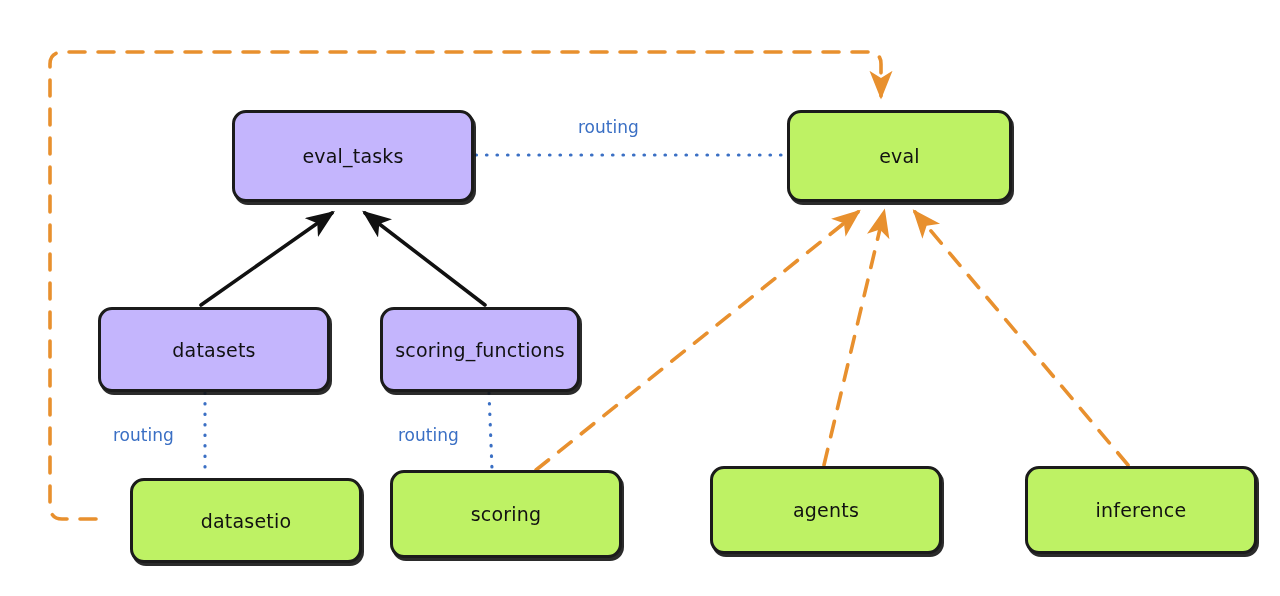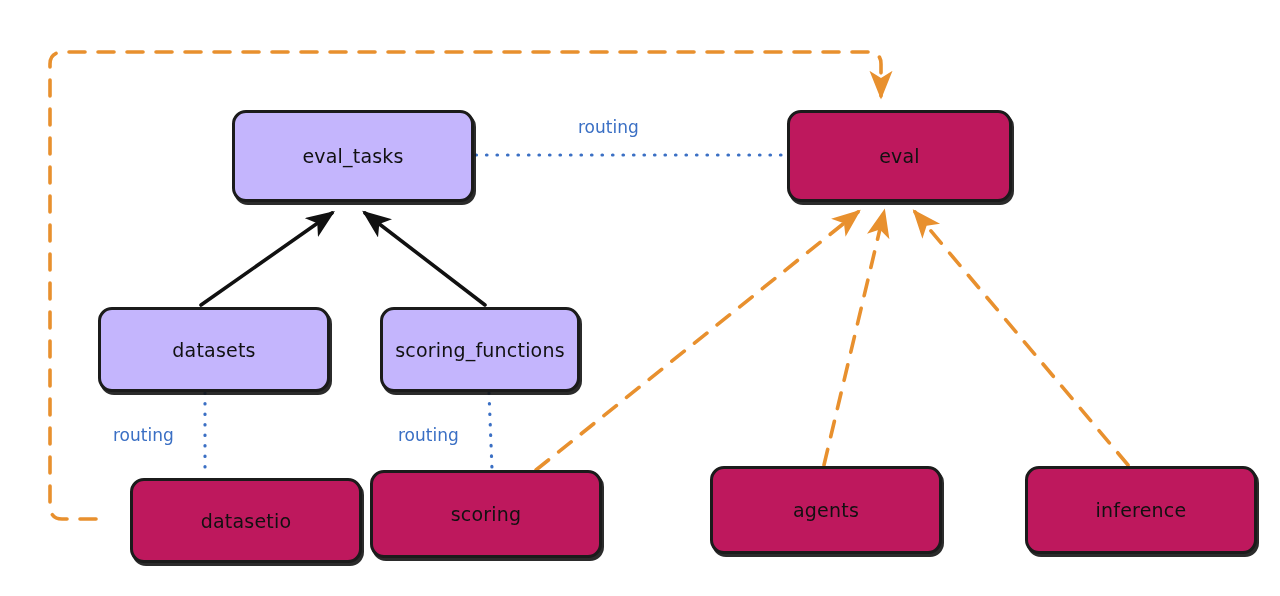--- a/index.html
+++ b/index.html
@@ -32,21 +32,21 @@
     display: flex;
     align-items: center;
     justify-content: center;
     font-family: "DejaVu Sans", sans-serif;
     font-size: 19px;
     color: #111111;
     letter-spacing: 0.2px;
     box-shadow: 2px 3px 0 rgba(20,20,20,0.9);
   }
   .node.blue  { background: #c4b5fd; }
-  .node.green { background: #be185d; }
+  .node.green { background: #bef264; }
 
   .edge-label {
     position: absolute;
     font-family: "DejaVu Sans", sans-serif;
     font-size: 17px;
     color: #3A6FC4;
     white-space: nowrap;
   }
 </style>
 </head>
@@ -96,21 +96,21 @@
   </div>
 
   <div class="node blue" style="left:380px; top:307px; width:200px; height:85px;">
     <span>scoring_functions</span>
   </div>
 
   <div class="node green" style="left:98px; top:478px; width:232px; height:85px;margin-left:32px;">
     <span>datasetio</span>
   </div>
 
-  <div class="node green" style="left:370px; top:470px; width:232px; height:88px;">
+  <div class="node green" style="left:390px; top:470px; width:232px; height:88px;">
     <span>scoring</span>
   </div>
 
   <div class="node green" style="left:710px; top:466px; width:232px; height:88px;border-radius:14px;">
     <span>agents</span>
   </div>
 
   <div class="node green" style="left:1025px; top:466px; width:232px; height:88px;">
     <span>inference</span>
   </div>

